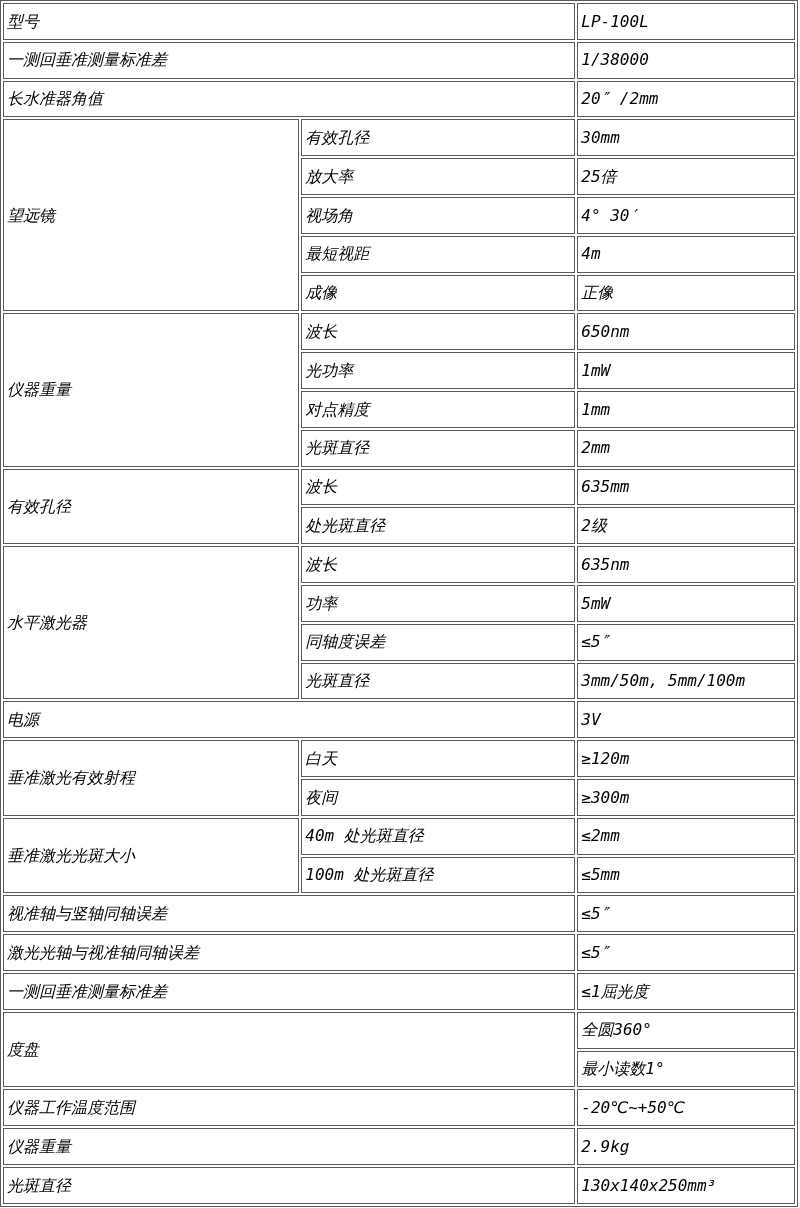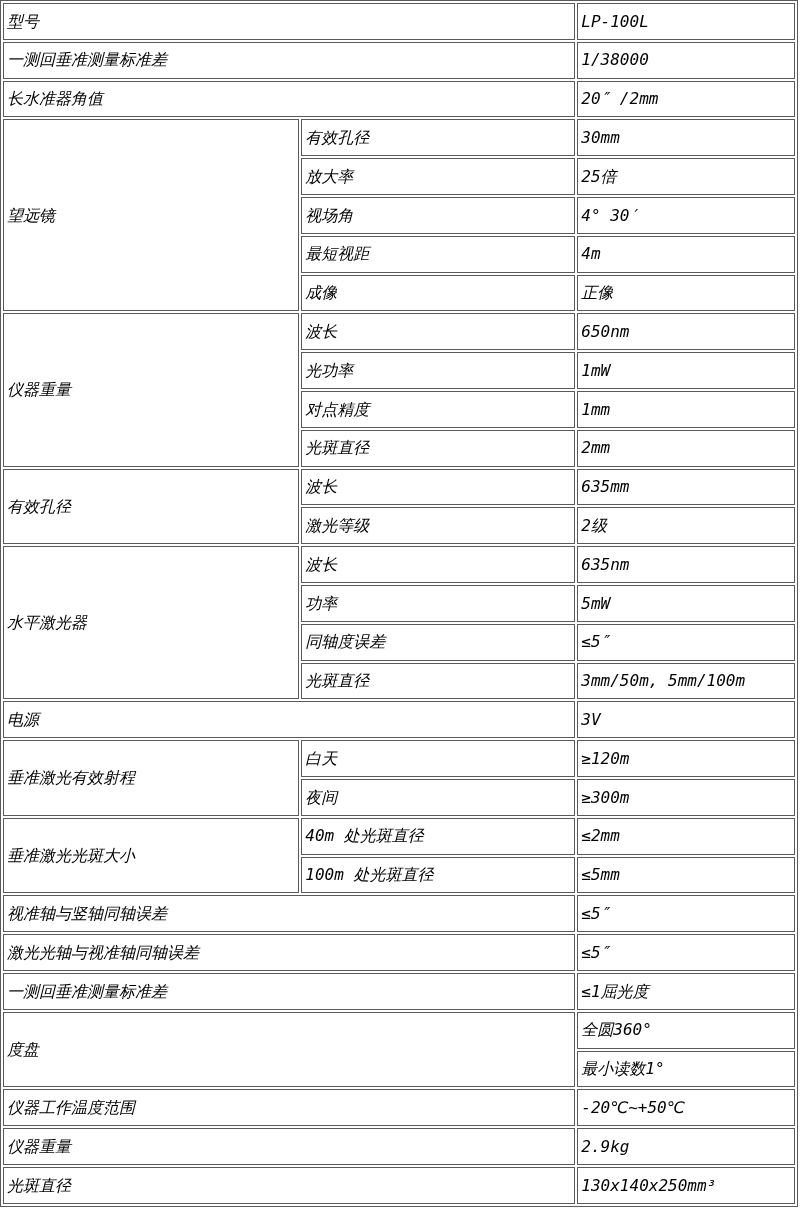--- a/index.html
+++ b/index.html
@@ -98,21 +98,21 @@
         <tr>
           <td>光斑直径</td>
           <td>2mm</td>
         </tr>
         <tr>
           <td rowspan="2">有效孔径</td>
           <td>波长</td>
           <td>635mm</td>
         </tr>
         <tr>
-          <td>激光等级</td>
+          <td>处光斑直径</td>
           <td>2级</td>
         </tr>
         <tr>
           <td rowspan="4">水平激光器</td>
           <td>波长</td>
           <td>635nm</td>
         </tr>
         <tr>
           <td>功率</td>
           <td>5mW</td>

